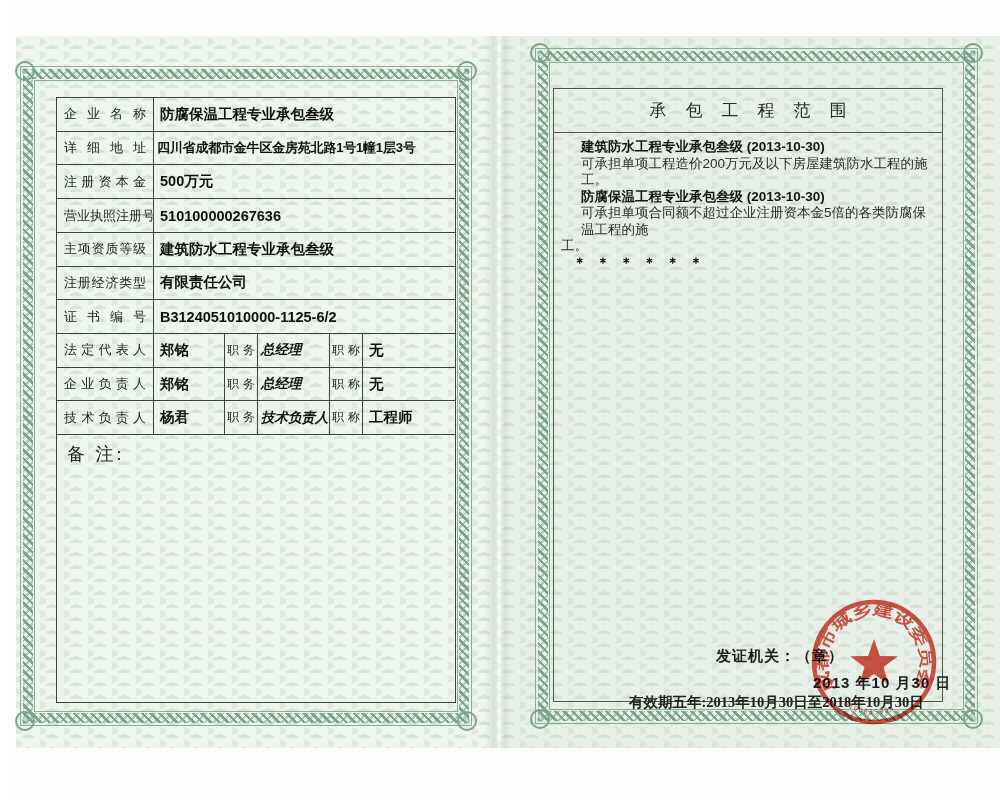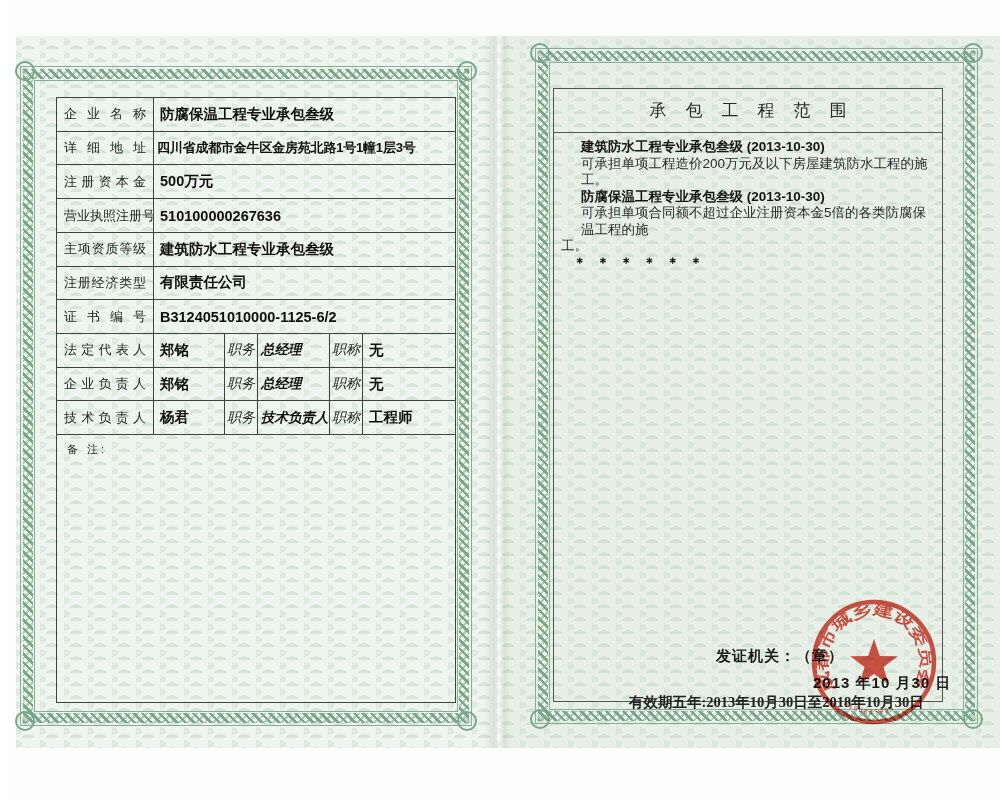--- a/index.html
+++ b/index.html
@@ -37,28 +37,28 @@
   .frame-left  { left:4px;  top:30px; width:452px; height:660px; }
   .frame-right { left:519px; top:12px; width:443px; height:676px; }
 
   
   .info-table { position:absolute; left:40px; top:61px; width:400px; height:606px;
     border-collapse:collapse; table-layout:fixed; color:#161616; }
   .info-table td { border:1px solid #3d443d; overflow:hidden; white-space:nowrap; }
   .info-table tr { height:32px; }
   td.lbl { font-family:"Liberation Serif","DejaVu Serif",serif; font-size:13px;
     color:#22281f; padding:0 7px; text-align:justify; text-align-last:justify; }
-  td.mini { font-family:"Liberation Serif","DejaVu Serif",serif; font-size:14px;
-    color:#22281f; padding:0 2px; text-align:justify; text-align-last:justify;font-style:italic; }
+  td.mini { font-family:"Liberation Serif","DejaVu Serif",serif; font-size:12px;
+    color:#22281f; padding:0 2px; text-align:justify; text-align-last:justify; }
   td.val { font-weight:700; font-size:14.5px; padding:0 6px; color:#101010; }
   td.val.tight { font-size:13px; padding:0 3px; letter-spacing:-0.2px; }
   td.val.mid { font-size:13.5px; padding:0 3px;font-style:italic; }
   td.remarks { vertical-align:top; }
   .remarks-label { display:inline-block; margin:7px 0 0 10px;
-    font-family:Liberation Sans, sans-serif; font-size:11px;
+    font-family:Liberation Serif, serif; font-size:18px;
     letter-spacing:3px; color:#22281f; }
 
   
   .scope-box { position:absolute; left:537px; top:52px; width:390px; height:614px;
     border:1px solid #4d554d; }
   .scope-title { height:44px; border-bottom:1px solid #4d554d;
     display:flex; align-items:center; justify-content:center;
     font-family:"Liberation Serif","DejaVu Serif",serif;
     font-size:17px; color:#262b26; letter-spacing:19px; text-indent:19px; }
   .scope-body { padding:6px 10px 0 0; font-size:13.5px; line-height:16.5px; color:#2b2b2b; }

